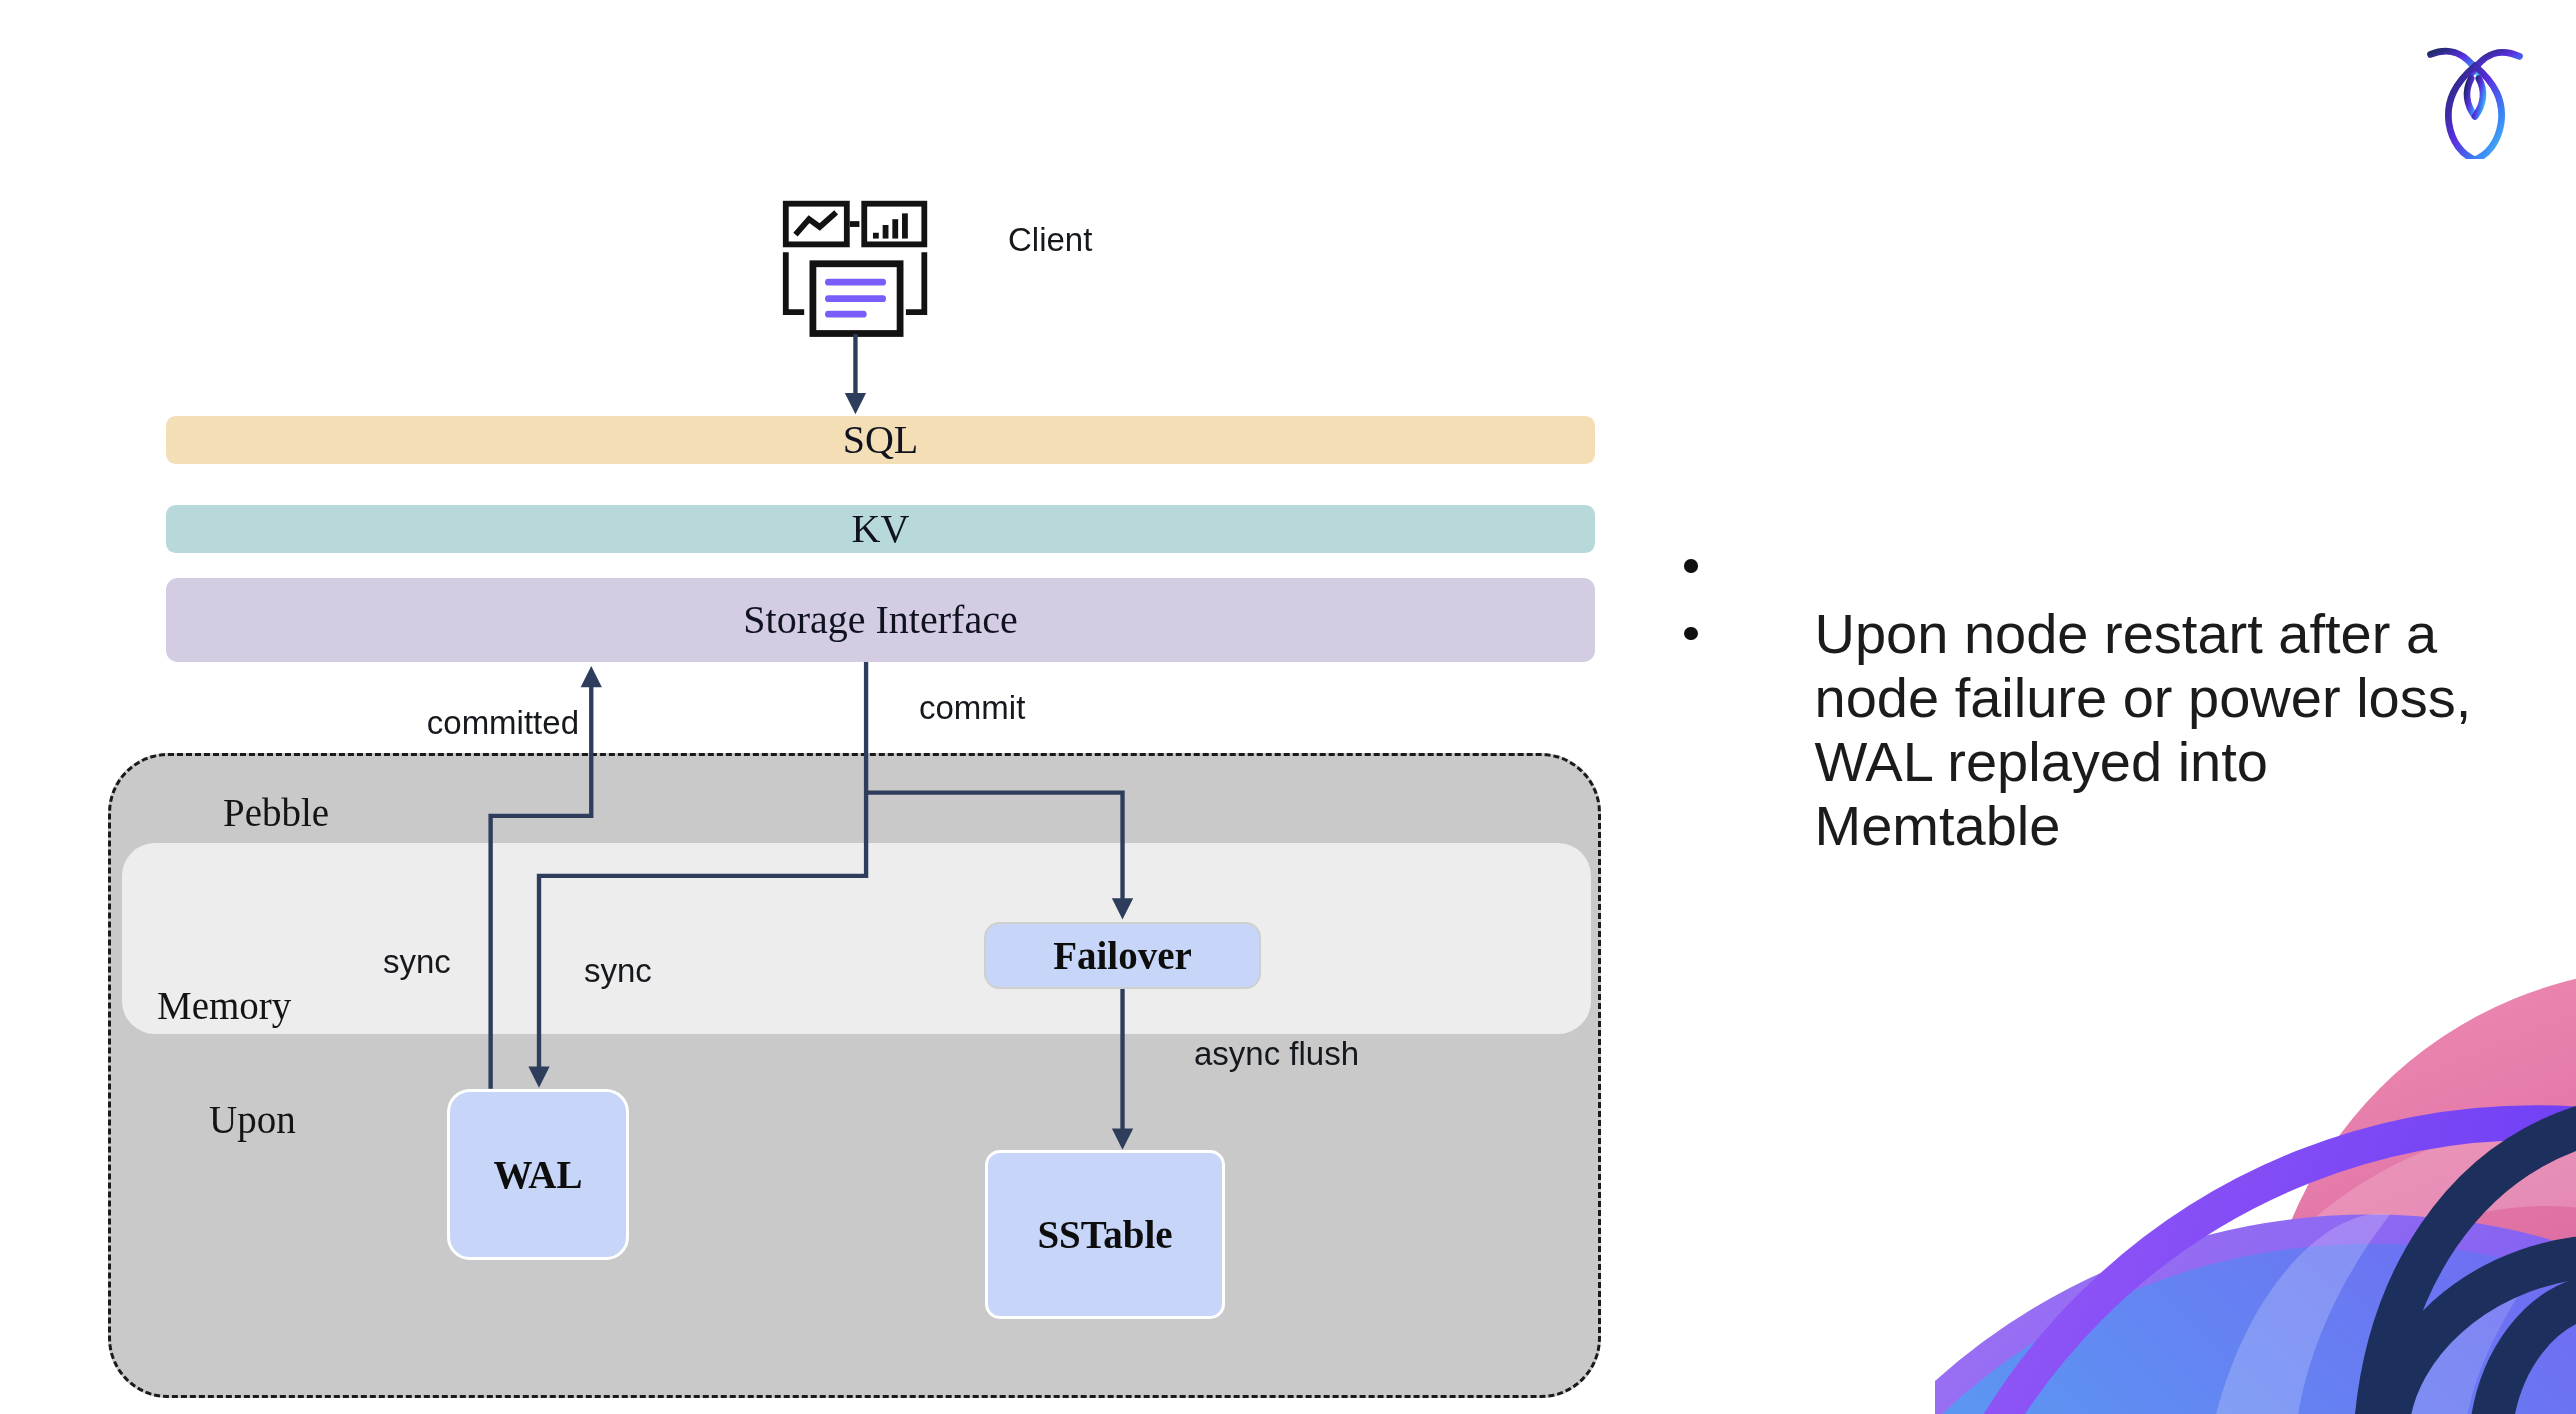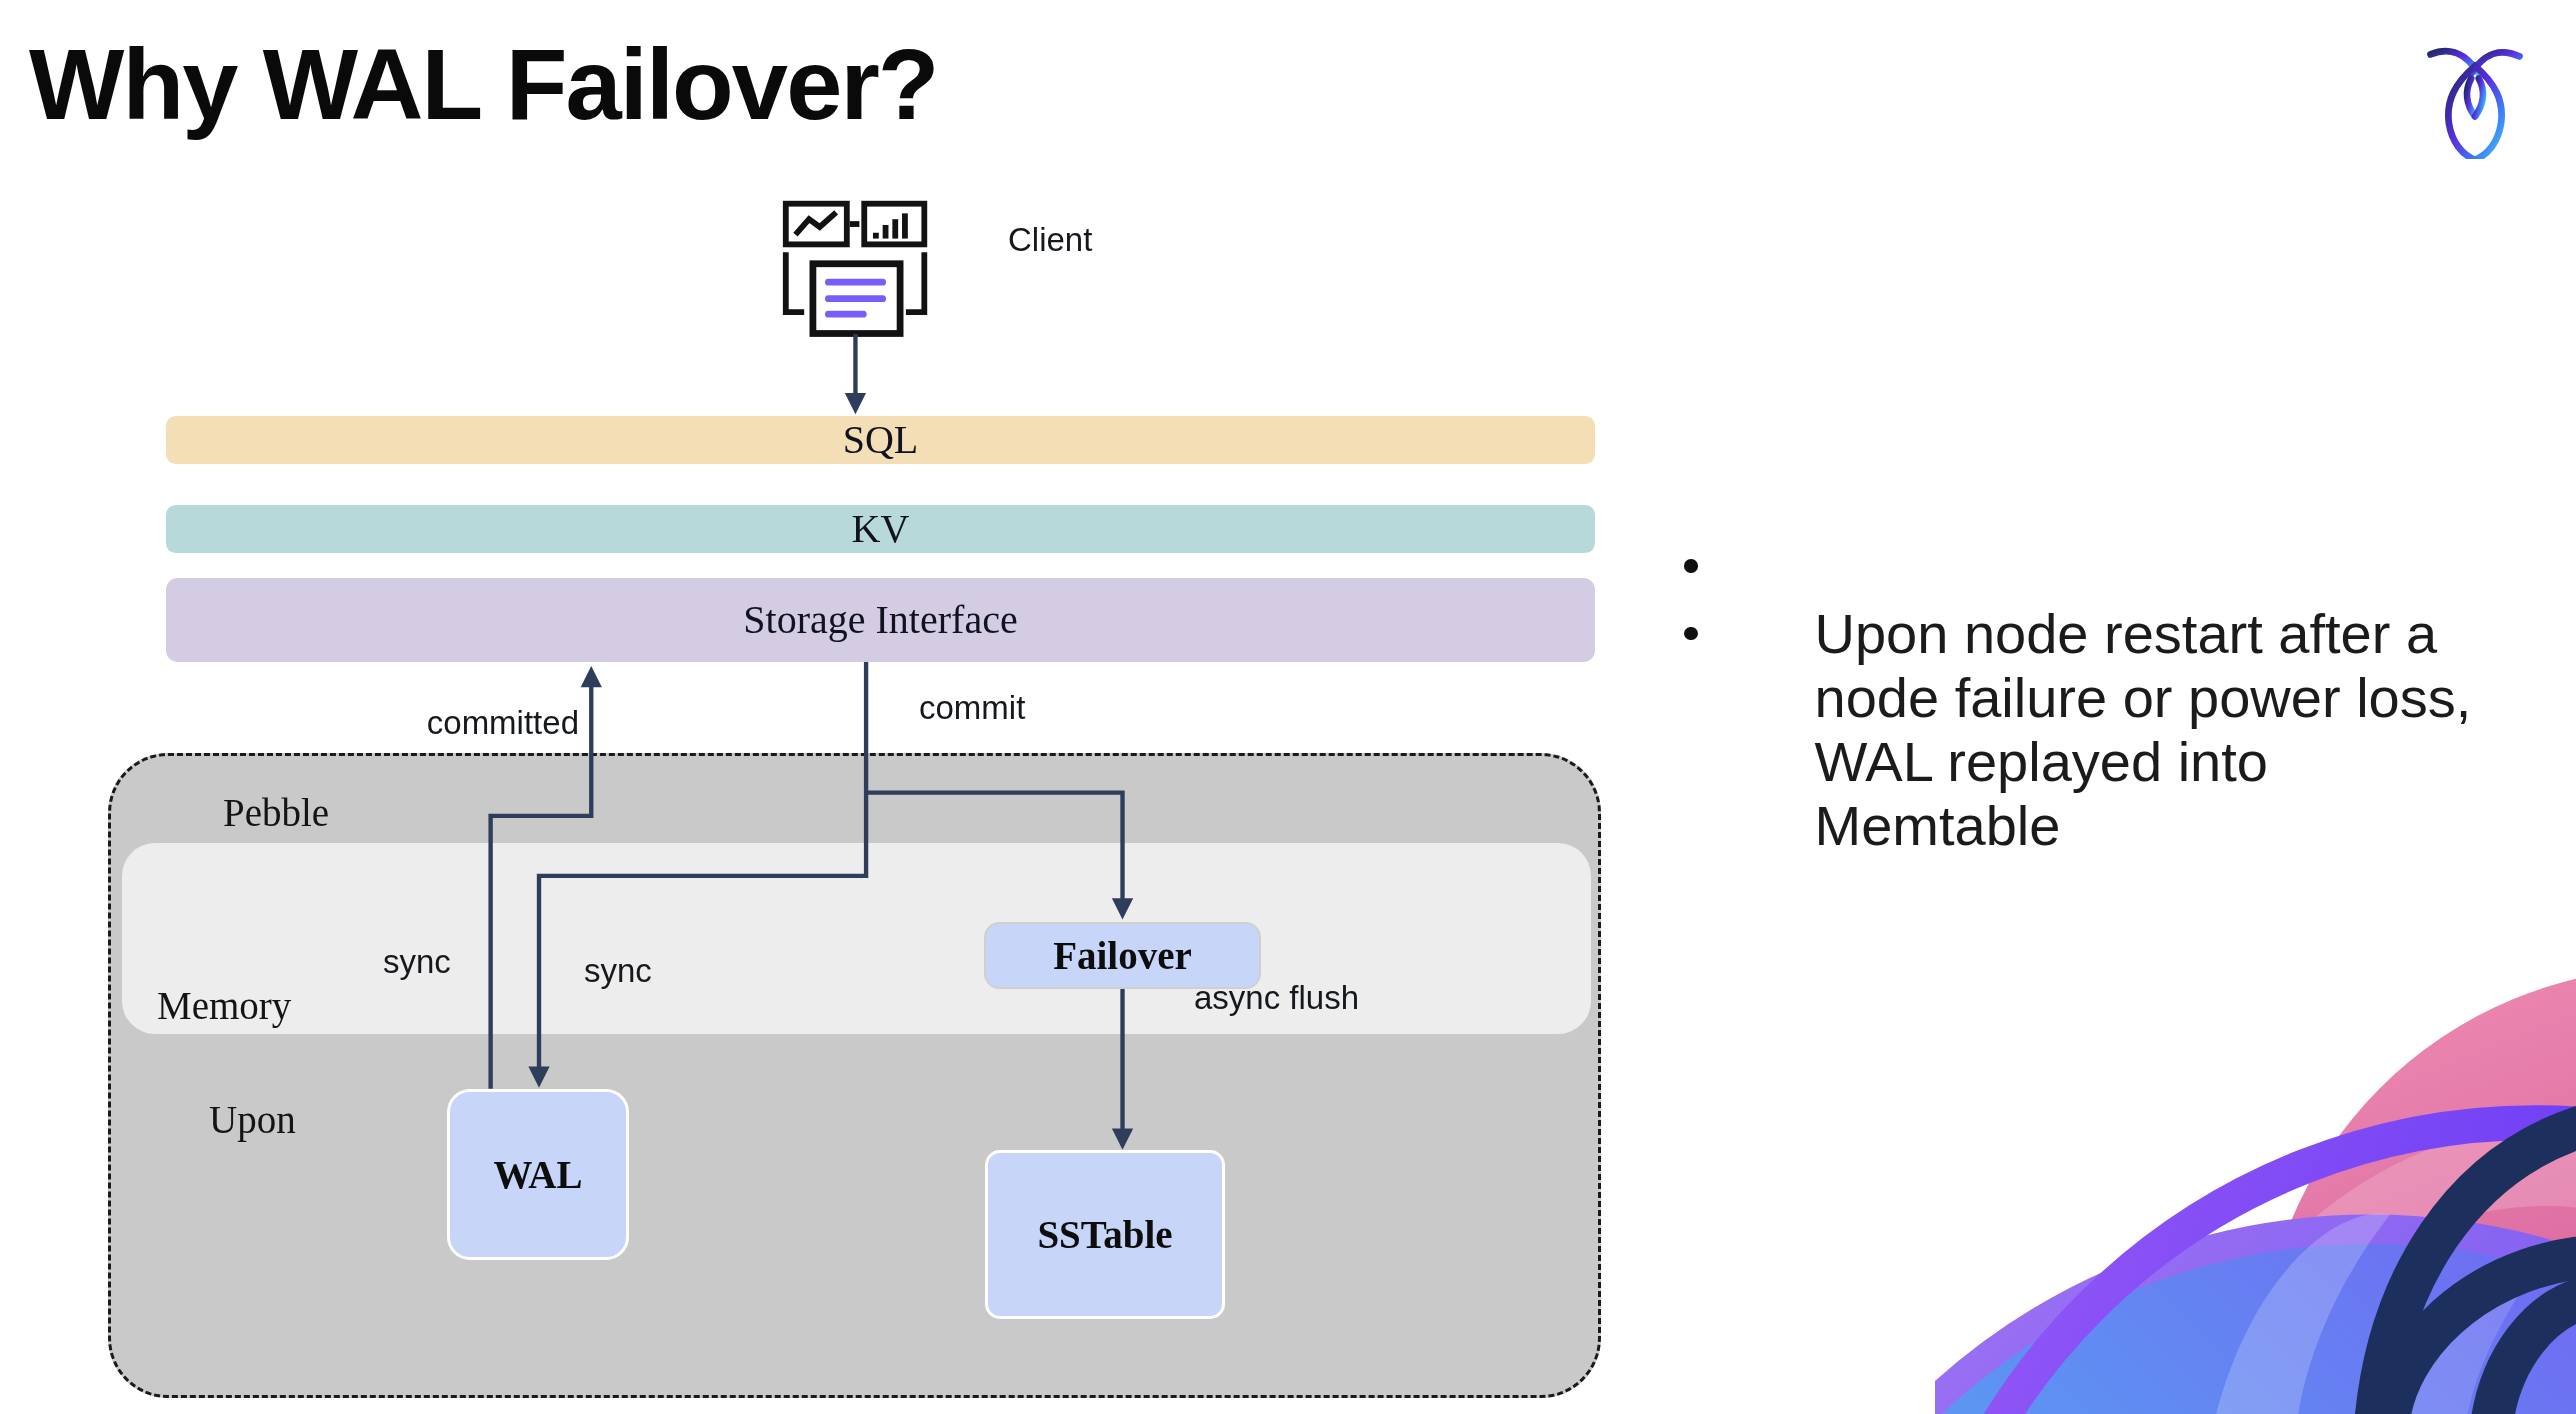--- a/index.html
+++ b/index.html
@@ -29,21 +29,21 @@
   .zone-label{font-family:Liberation Serif, serif;font-size:39px;color:#141414;}
   #label-pebble{left:223px;top:790px;}
   #label-memory{left:157px;top:983px;}
   #label-disk{left:209px;top:1097px;}
 
   .edge-label{font-size:33px;color:#15181c;}
   #label-committed{left:368px;top:704px;width:211px;text-align:right;}
   #label-commit{left:919px;top:689px;}
   #label-sync1{left:383px;top:943px;}
   #label-sync2{left:584px;top:952px;}
-  #label-async{left:1194px;top:979px;}
+  #label-async{left:1194px;top:1035px;}
 
   
   .node{background:#C7D6F8;display:flex;align-items:center;justify-content:center;
         font-family:"Liberation Serif",serif;font-weight:bold;color:#0d0d0d;
         box-sizing:border-box;}
   #node-wal{left:447px;top:1089px;width:182px;height:171px;border-radius:23px;
             border:3.9px solid #ffffff;font-size:39px;}
   #node-memtable{left:984px;top:922px;width:277px;height:67px;border-radius:15.5px;
             border:2.9px solid #cfcfcf;font-size:39px;}
   #node-sstable{left:985px;top:1150px;width:240px;height:169px;border-radius:15px;
@@ -57,21 +57,20 @@
               margin-top:25px;}
   .bullet-text{margin-left:117px;font-size:56px;line-height:64px;color:#1b1b1b;}
 
   svg{display:block;}
 </style>
 </head>
 <body>
 
 <div id="stage">
 
-  <div id="title" class="abs">Why WAL Failover?</div>
 
   <svg class="abs" style="left:2417px;top:33px" width="116" height="126" viewBox="0 0 120 130">
     <defs>
       <linearGradient id="gLogo" x1="0" y1="0" x2="1" y2="1">
         <stop offset="0" stop-color="#1d2766"></stop>
         <stop offset="0.45" stop-color="#5a2fe0"></stop>
         <stop offset="0.75" stop-color="#3b82f6"></stop>
         <stop offset="1" stop-color="#45c6f0"></stop>
       </linearGradient>
     </defs>

